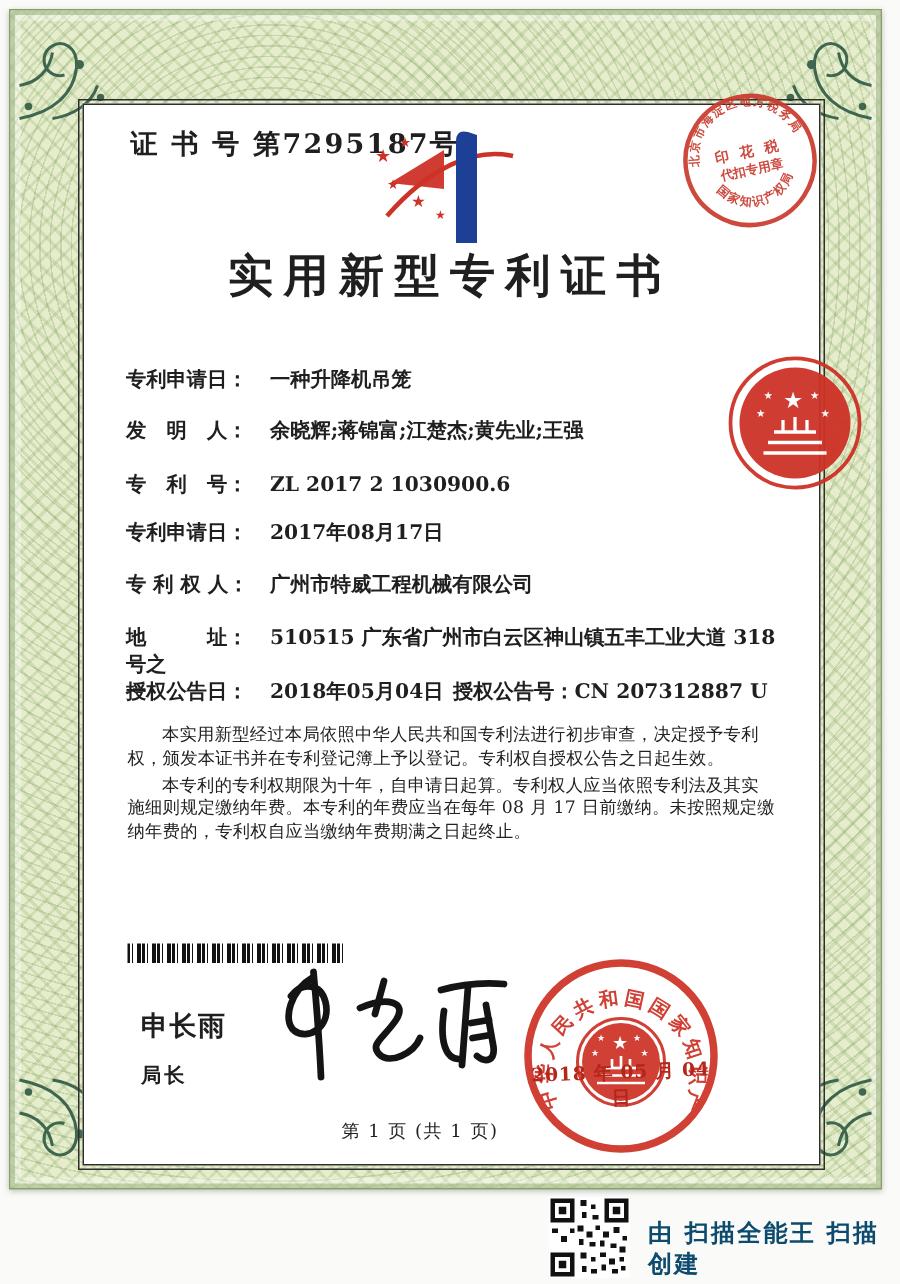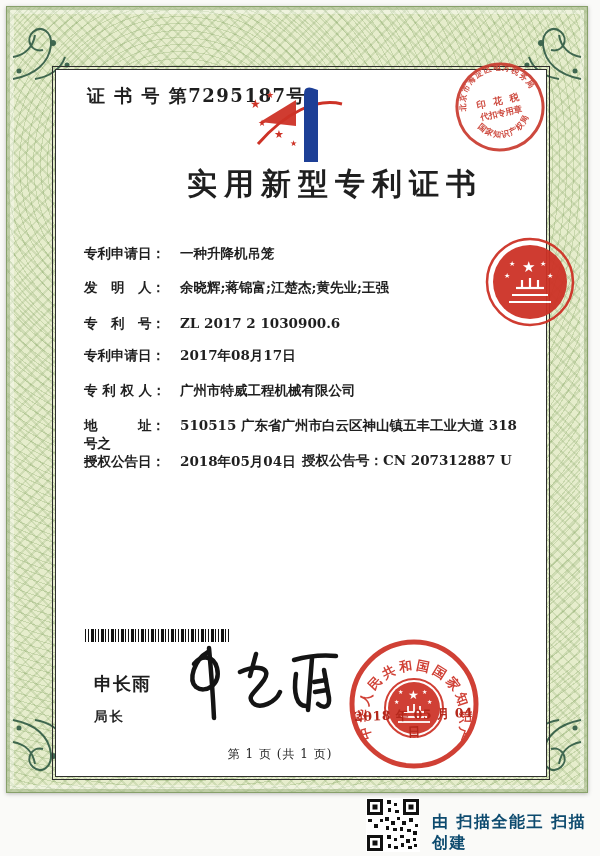--- a/index.html
+++ b/index.html
@@ -21,21 +21,21 @@
   .corner{width:74px;height:74px;opacity:.9;}
   .corner svg{width:100%;height:100%;}
   .c-tl{left:2px;top:2px;}
   .c-tr{right:2px;top:2px;transform:scaleX(-1);}
   .c-bl{left:2px;bottom:2px;transform:scaleY(-1);}
   .c-br{right:2px;bottom:2px;transform:scale(-1,-1);}
 
   
   .cert-no{left:76px;top:84px;font-size:18px;letter-spacing:1.5px;font-weight:600;margin-left:11px;}
   .logo{left:246px;top:82px;width:112px;height:84px;}
-  .title{left:54px;top:164px;width:492px;text-align:center;font-size:30px;font-weight:600;letter-spacing:7px;padding-left:35px;}
+  .title{left:54px;top:164px;width:492px;text-align:center;font-size:30px;font-weight:600;letter-spacing:7px;}
 
   
   .row{left:84px;font-size:13.5px;font-weight:600;line-height:18px;white-space:nowrap;}
   .row .lbl{display:inline-block;min-width:96px;}
   .row .val{white-space:pre-line;}
   .r0{top:244px;} .r1{top:278px;} .r2{top:314px;} .r3{top:346px;}
   .r4{top:381px;} .r5{top:416px;white-space:normal;width:440px;}
   .r6{top:452px;} .grant-no{left:302px;top:452px;font-size:13.5px;font-weight:600;}
 
   
@@ -164,20 +164,22 @@
 一</span>
 </div>
 <div class="abs row r6">
   <span class="lbl">授权公告日：</span><span class="val">2018年05月04日</span>
 </div>
 <div class="abs grant-no">
   <span>授权公告号：</span><span>CN 207312887 U</span>
 </div>
 
 <div class="abs paras">
+  <p>本实用新型经过本局依照中华人民共和国专利法进行初步审查，决定授予专利权，颁发本证书并在专利登记簿上予以登记。专利权自授权公告之日起生效。</p>
+  <p>本专利的专利权期限为十年，自申请日起算。专利权人应当依照专利法及其实施细则规定缴纳年费。本专利的年费应当在每年 08 月 17 日前缴纳。未按照规定缴纳年费的，专利权自应当缴纳年费期满之日起终止。</p>
 </div>
 
 <div class="abs barcode"></div>
 <div class="abs director-title">局长</div>
 <div class="abs director-name">申长雨</div>
 
 <div class="abs signature">
   <svg viewBox="0 0 168 92">
     <g fill="none" stroke="#141414" stroke-width="4.5" stroke-linecap="round" stroke-linejoin="round">
       <path d="M30,12 C16,20 10,40 18,47 C27,54 43,45 39,28 C36,16 24,14 16,24"></path>

